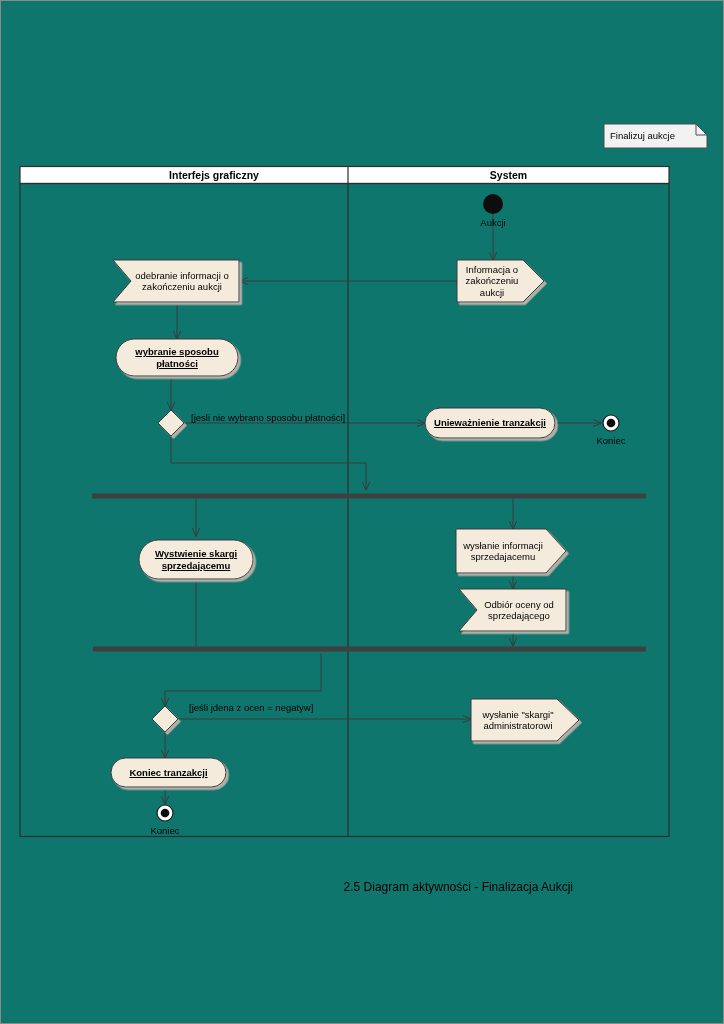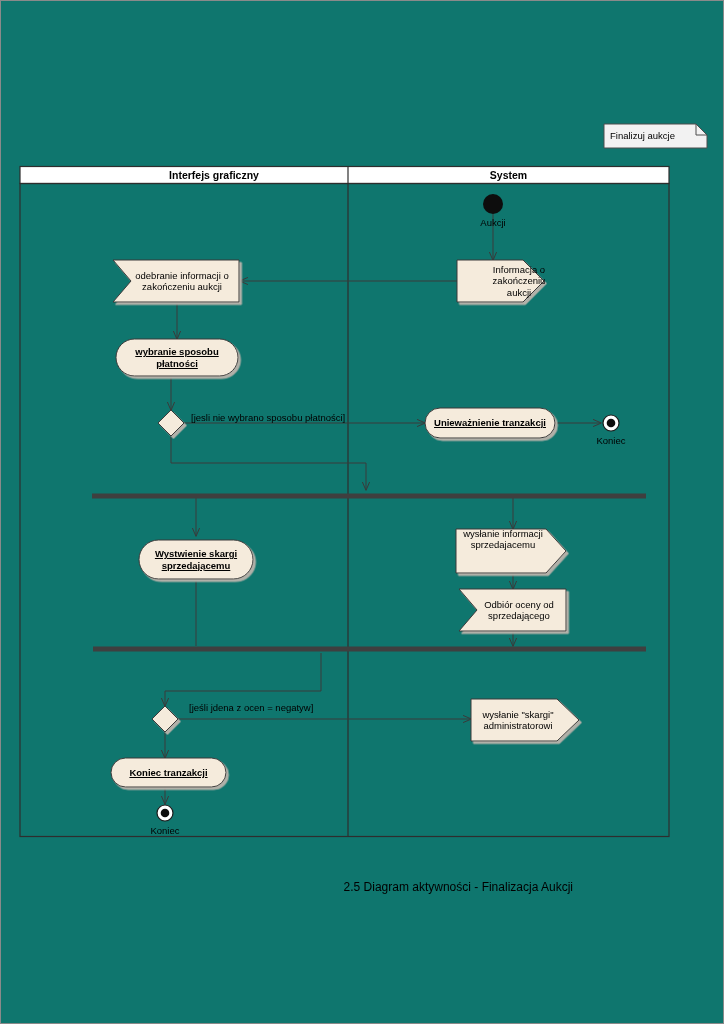--- a/index.html
+++ b/index.html
@@ -171,40 +171,40 @@
     </g>
   </svg>
 
   <div class="lbl t-note shape-text" style="left:609px; top:127px; width:90px; height:16px; justify-content:flex-start;">Finalizuj aukcje</div>
 
   <div class="lbl t-lane shape-text" style="left:19px; top:166px; width:388px; height:17px;">Interfejs graficzny</div>
   <div class="lbl t-lane shape-text" style="left:347px; top:166px; width:321px; height:17px;">System</div>
 
   <div class="lbl t-node" style="left:462px; top:216px; width:60px;">Aukcji</div>
 
-  <div class="lbl t-node shape-text" style="left:456px; top:259px; width:70px; height:42px; flex-direction:column;padding-left:27px;">Informacja o
+  <div class="lbl t-node shape-text" style="left:456px; top:259px; width:70px; height:42px; flex-direction:column;">Informacja o
 zakończeniu
 aukcji</div>
 
   <div class="lbl t-node shape-text" style="left:128px; top:259px; width:106px; height:42px;">odebranie informacji o
 zakończeniu aukcji</div>
 
   <div class="lbl t-act shape-text" style="left:115px; top:338px; width:122px; height:37px;">wybranie sposobu
 płatności</div>
 
   <div class="lbl t-guard" style="left:190px; top:411px; width:260px;">[jesli nie wybrano sposobu płatności]</div>
 
   <div class="lbl t-act shape-text" style="left:424px; top:407px; width:130px; height:30px;">Unieważnienie tranzakcji</div>
 
   <div class="lbl t-node" style="left:580px; top:434px; width:60px;">Koniec</div>
 
   <div class="lbl t-act shape-text" style="left:138px; top:539px; width:114px; height:39px;">Wystwienie skargi
 sprzedającemu</div>
 
-  <div class="lbl t-node shape-text" style="left:455px; top:516px; width:94px; height:44px;">wysłanie informacji
+  <div class="lbl t-node shape-text" style="left:455px; top:528px; width:94px; height:44px;">wysłanie informacji
 sprzedajacemu</div>
 
   <div class="lbl t-node shape-text" style="left:472px; top:588px; width:92px; height:42px;">Odbiór oceny od
 sprzedającego</div>
 
   <div class="lbl t-guard" style="left:188px; top:701px; width:260px;">[jeśli jdena z ocen = negatyw]</div>
 
   <div class="lbl t-node shape-text" style="left:472px; top:698px; width:90px; height:42px;">wysłanie "skargi"
 administratorowi</div>
 

